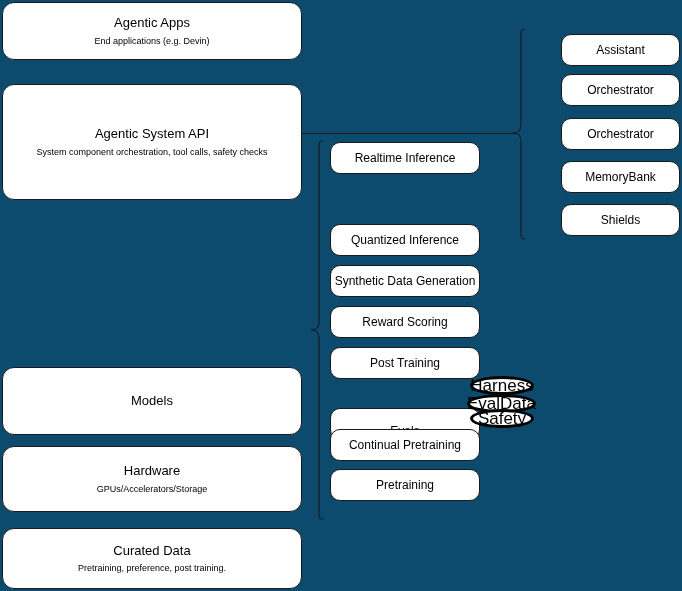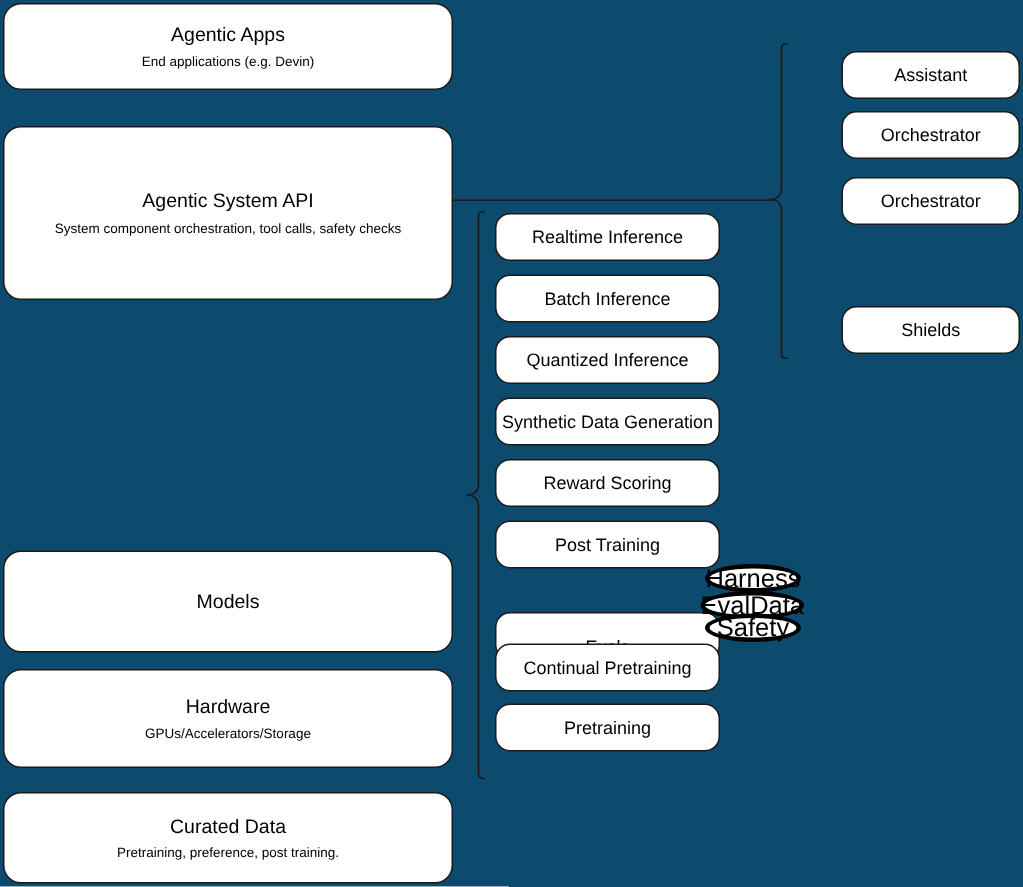--- a/index.html
+++ b/index.html
@@ -138,40 +138,40 @@
 
   <div class="box pill-box right-box" style="top:34px;">
     <span>Assistant</span>
   </div>
   <div class="box pill-box right-box" style="top:74px;">
     <span>Orchestrator</span>
   </div>
   <div class="box pill-box right-box" style="top:118px;">
     <span>Orchestrator</span>
   </div>
+  <div class="box pill-box right-box" style="top:161px;">
+    <span>MemoryBank</span>
+  </div>
   <div class="box pill-box right-box" style="top:204px;">
     <span>Shields</span>
   </div>
 
   <svg class="brace" style="left:302px; top:140px;" width="22" height="380" viewBox="0 0 22 380">
     <path d="M 21 1
              C 16 1, 17 4, 17 9
              L 17 182
              C 17 188, 14 190, 9 190
              C 14 190, 17 192, 17 198
              L 17 371
              C 17 376, 16 379, 21 379"></path>
   </svg>
 
   <div class="box pill-box mid-box" style="top:142px;">
     <span>Realtime Inference</span>
   </div>
-  <div class="box pill-box mid-box" style="top:183px;">
-    <span>Batch Inference</span>
-  </div>
   <div class="box pill-box mid-box" style="top:224px;">
     <span>Quantized Inference</span>
   </div>
   <div class="box pill-box mid-box" style="top:265px;">
     <span>Synthetic Data Generation</span>
   </div>
   <div class="box pill-box mid-box" style="top:306px;">
     <span>Reward Scoring</span>
   </div>
   <div class="box pill-box mid-box" style="top:347px;">

